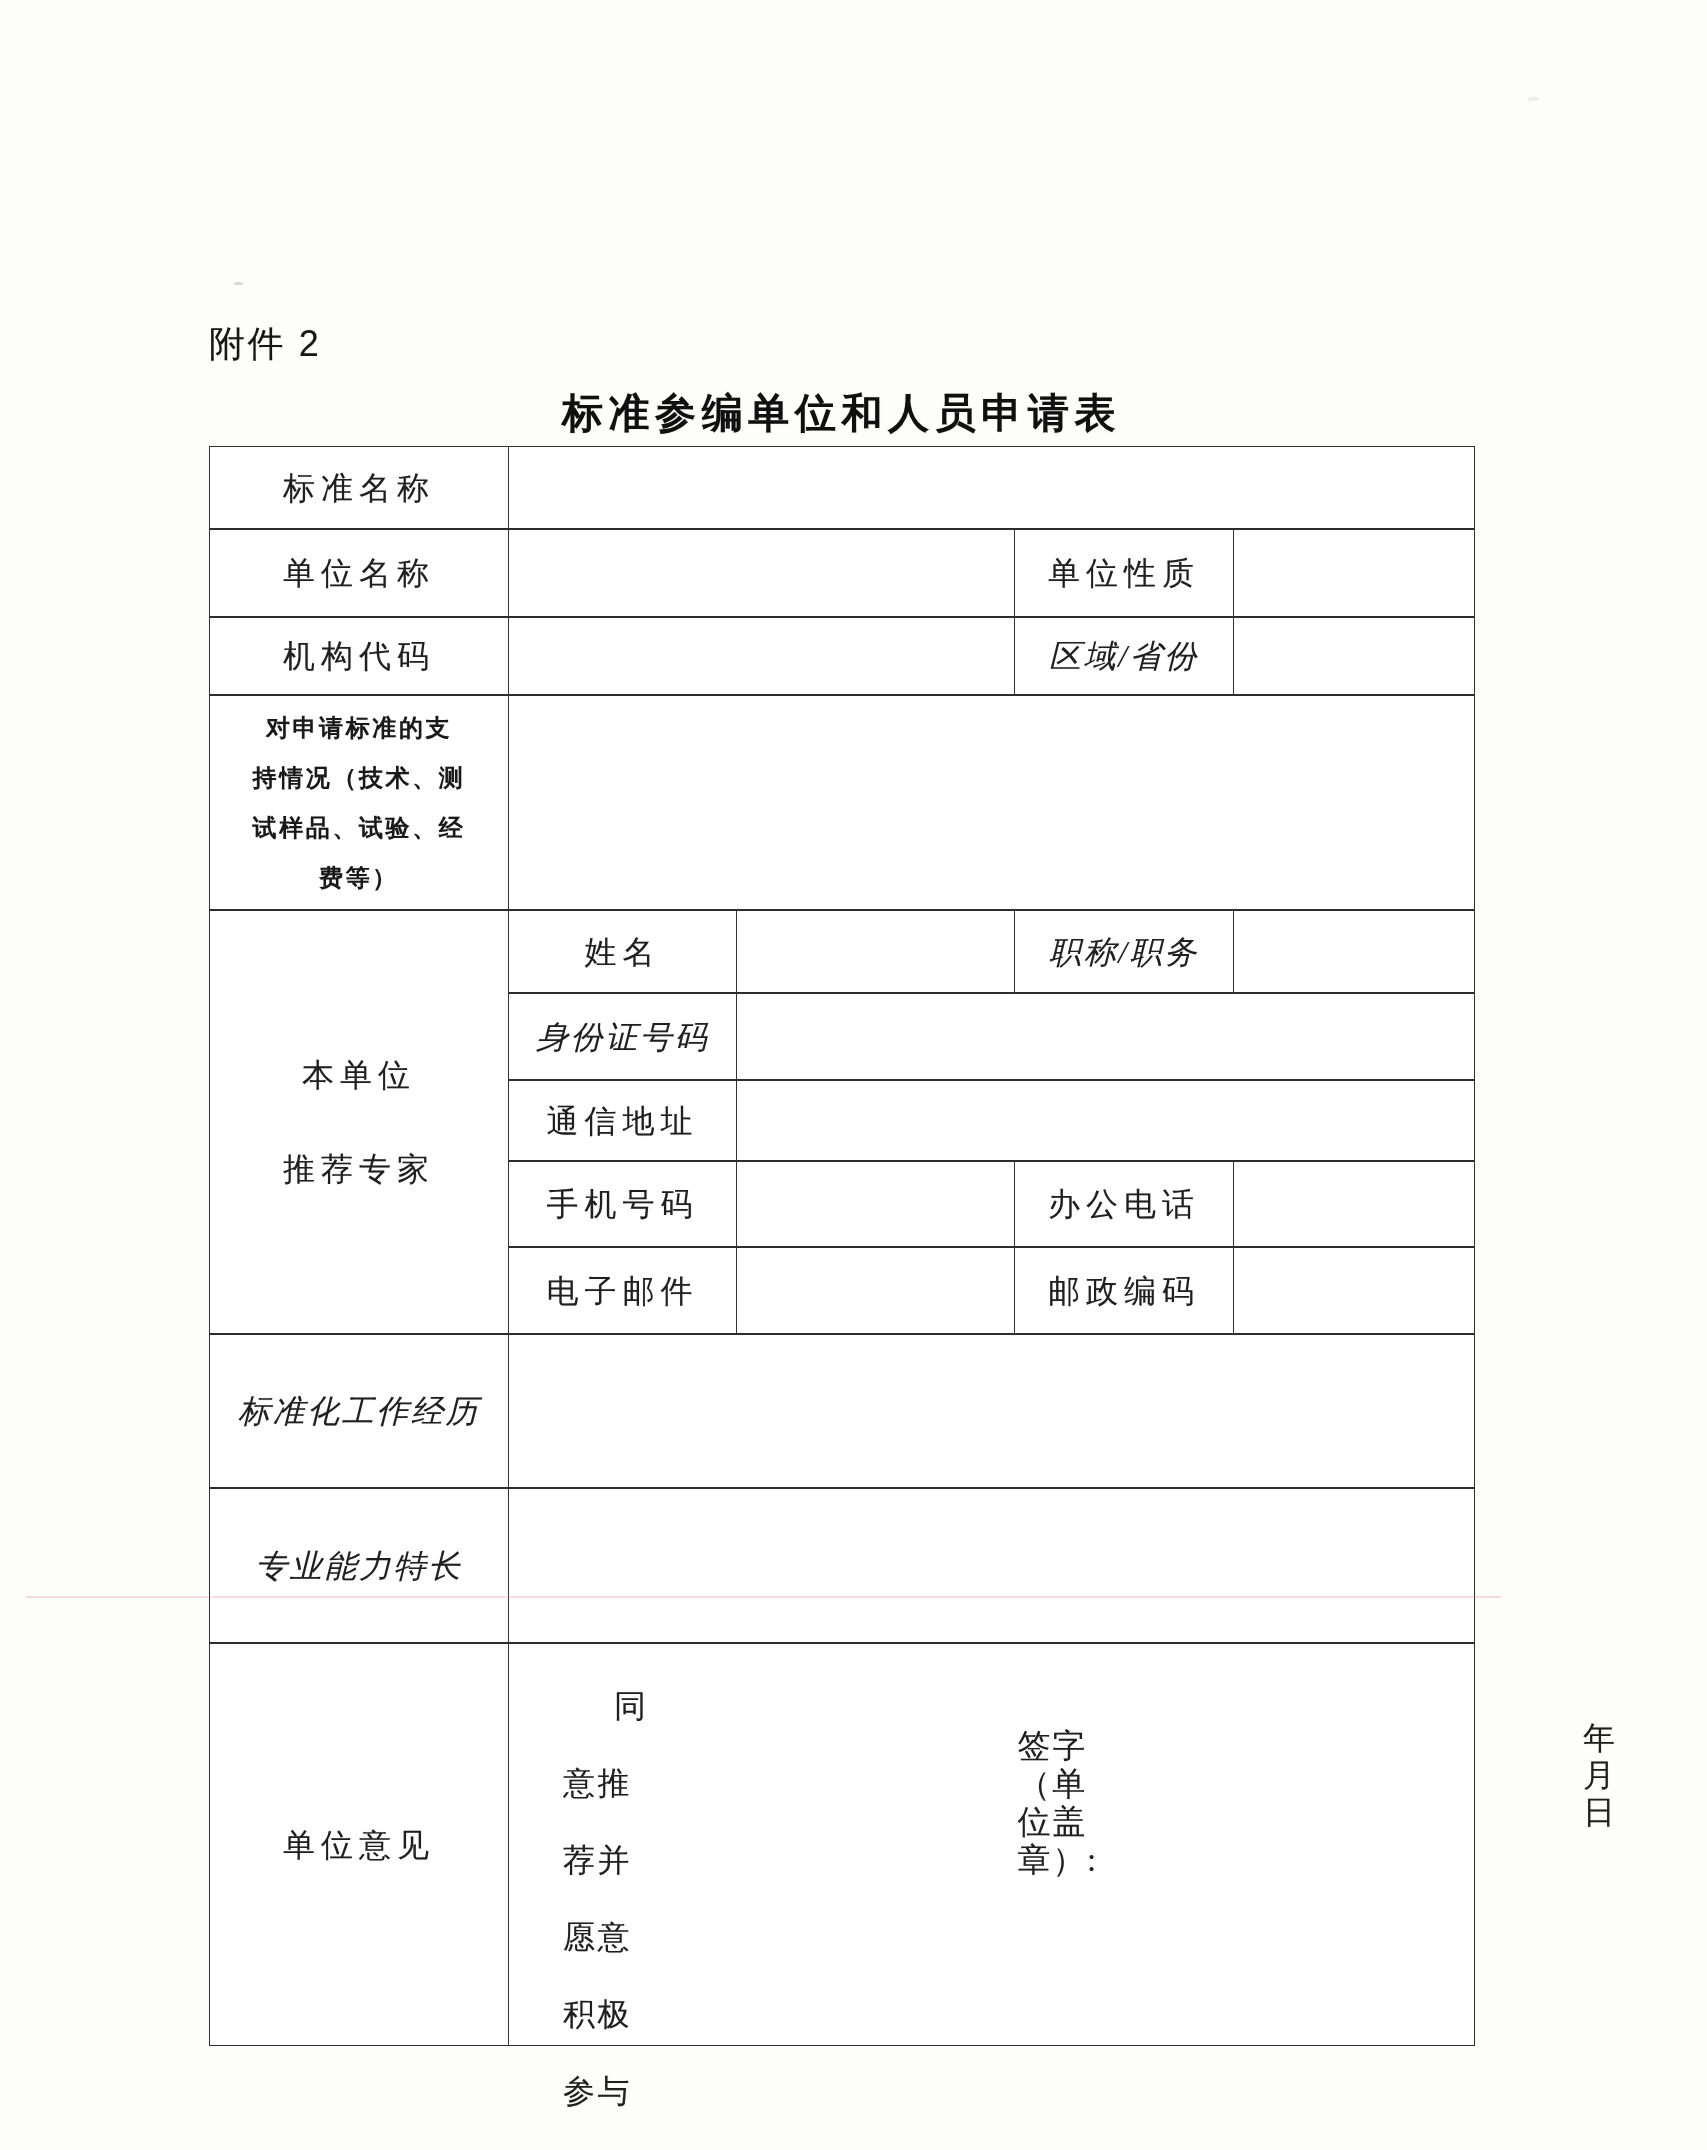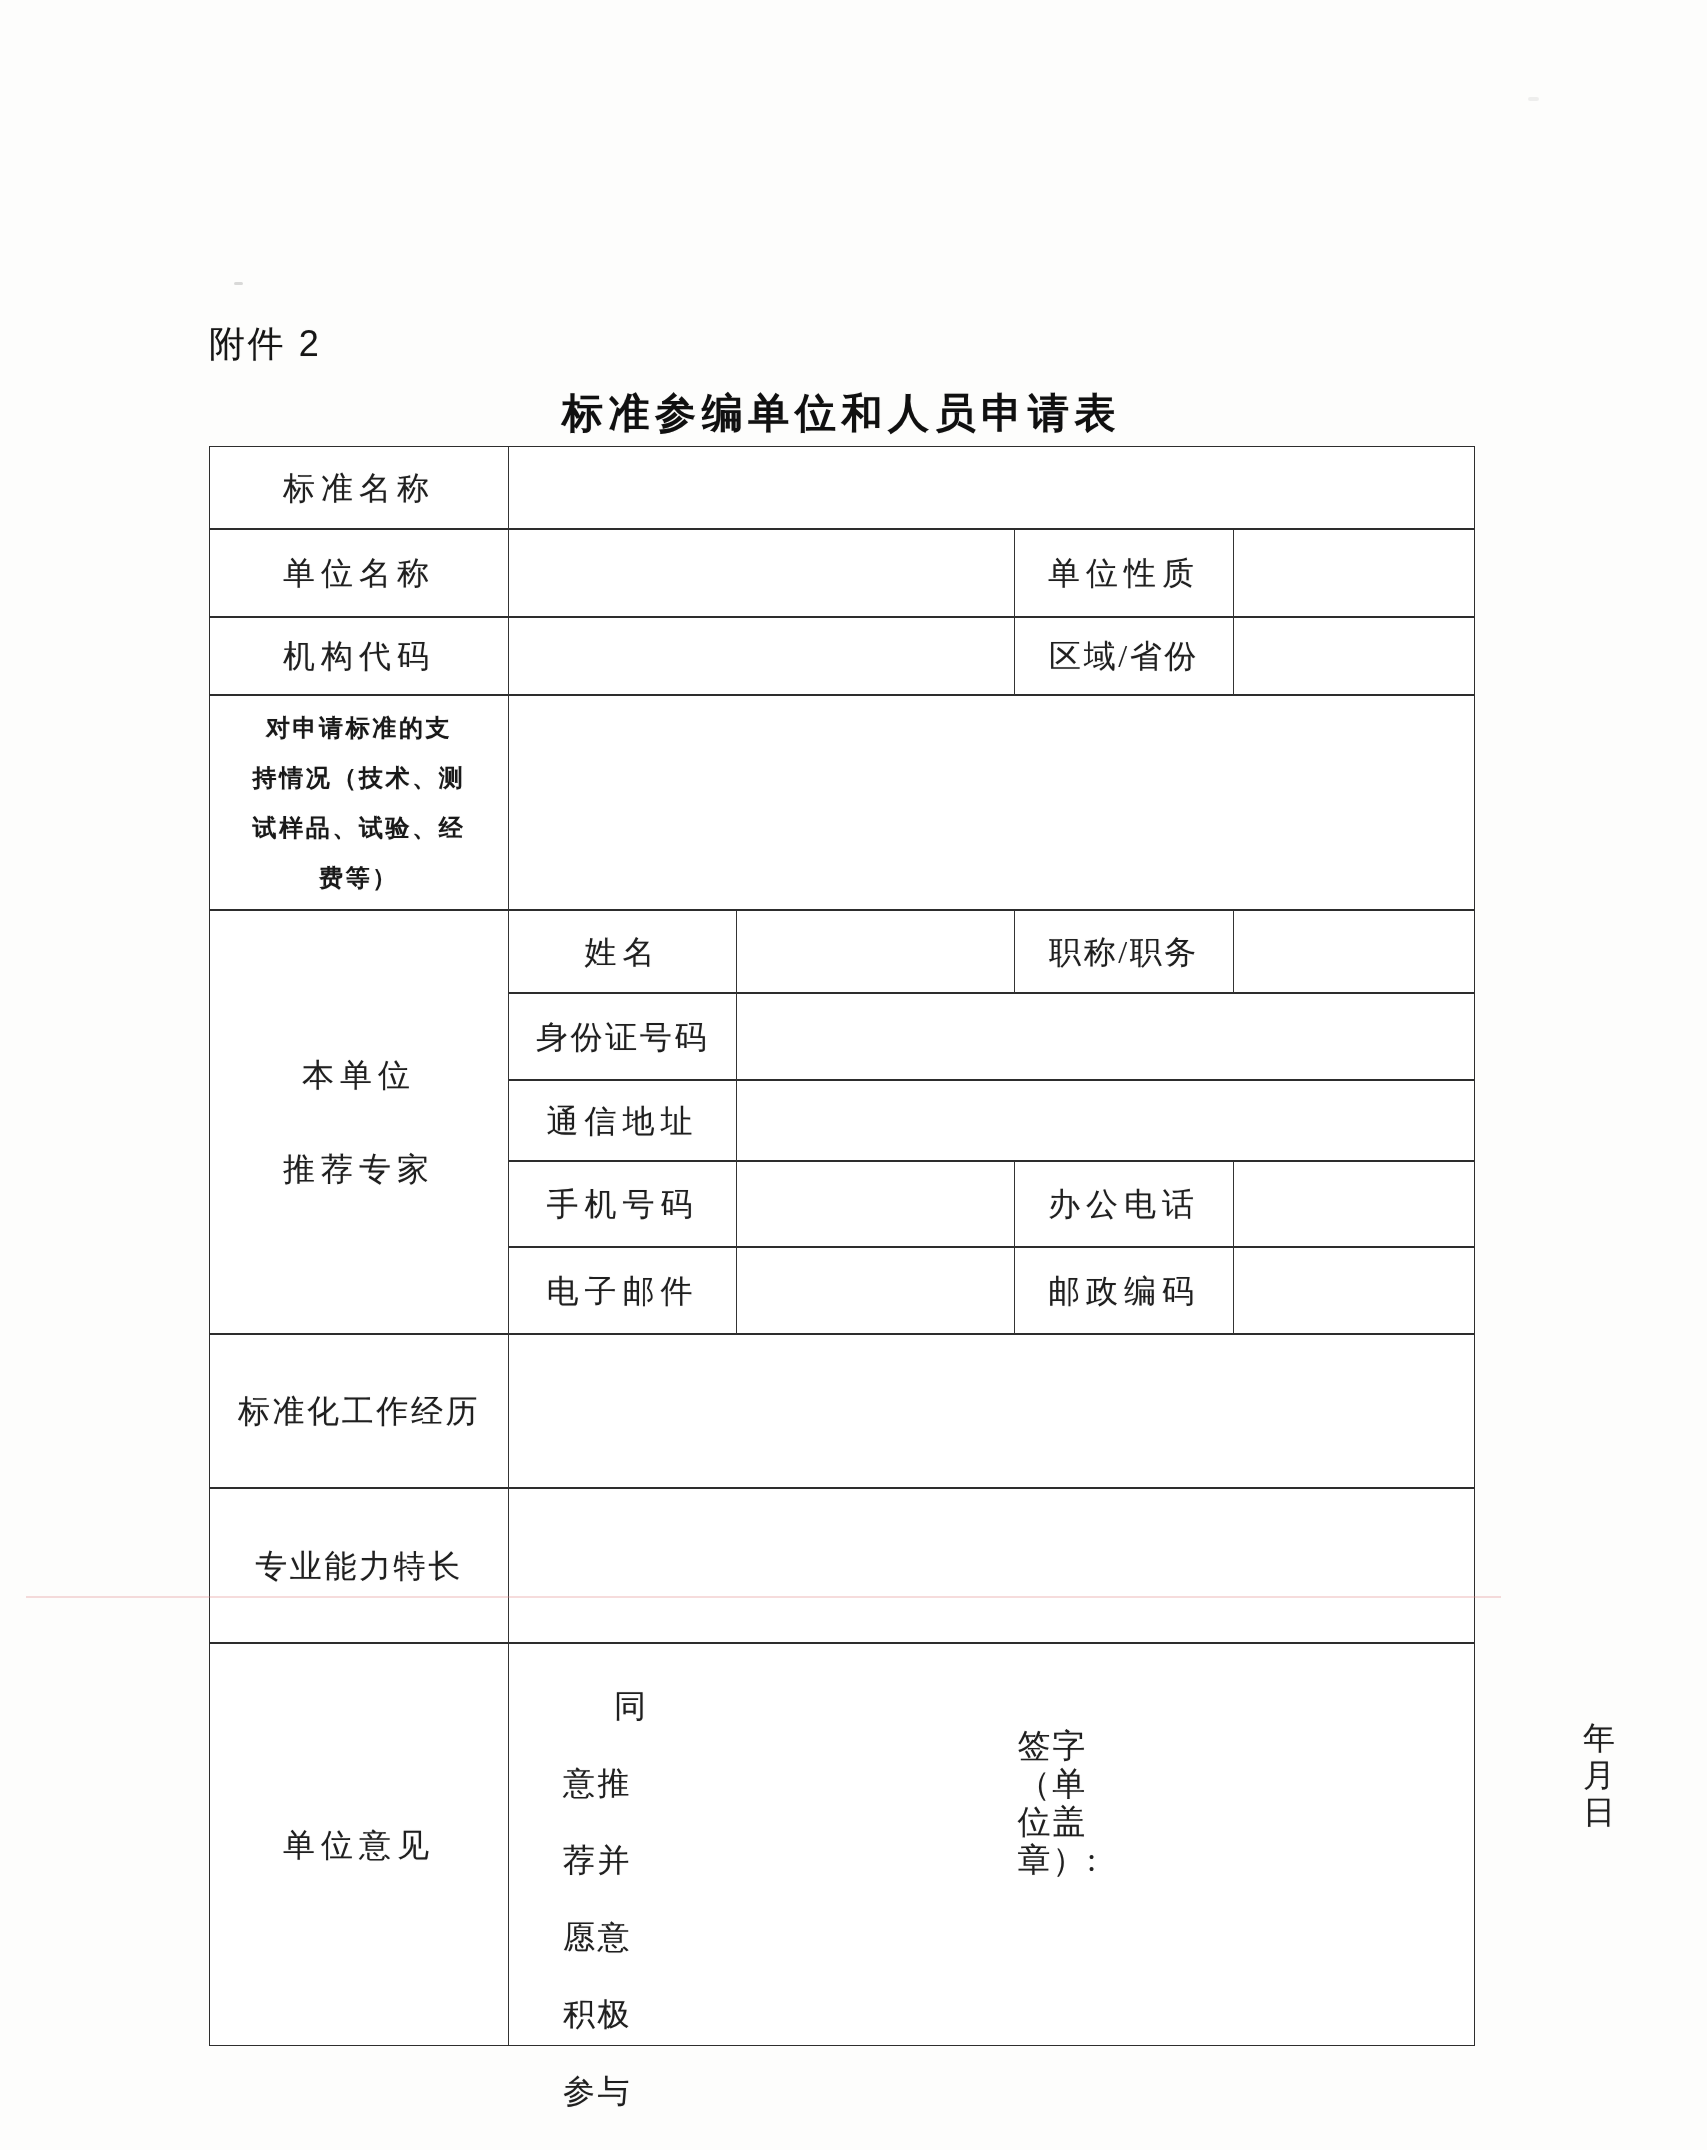--- a/index.html
+++ b/index.html
@@ -16,21 +16,21 @@
   .tbl{position:absolute;left:209px;top:446px;display:grid;background:#fff;
        grid-template-columns:299px 228px 278px 219px 240px;
        grid-template-rows:83px 88px 78px 215px 83px 87px 81px 86px 87px 154px 155px 401px;
        border:1.7px solid #2e2e2e;}
   .cell{border-right:1.3px solid #343434;border-bottom:2.2px solid #2d2d2d;
         display:flex;align-items:center;justify-content:center;text-align:center;
         font-size:32px;line-height:48px;letter-spacing:6px;color:#1f1f1f;
         white-space:pre-line;text-shadow:0 0 0.9px rgba(50,50,50,.3);}
   .no-r{border-right:none;}
   .no-b{border-bottom:none;}
-  .tight{letter-spacing:2.6px;}
+  .tight{letter-spacing:2.6px;font-style:italic;}
   .support{font-family:"Liberation Sans","DejaVu Sans",sans-serif;font-weight:600;
            font-size:24px;line-height:50px;letter-spacing:2.6px;color:#191919;}
   .experts{line-height:47px;}
   
   .r1c1{grid-area:1/1/2/2}.r1v{grid-area:1/2/2/6}
   .r2c1{grid-area:2/1/3/2}.r2v{grid-area:2/2/3/4}.r2c4{grid-area:2/4/3/5}.r2v2{grid-area:2/5/3/6}
   .r3c1{grid-area:3/1/4/2}.r3v{grid-area:3/2/4/4}.r3c4{grid-area:3/4/4/5}.r3v2{grid-area:3/5/4/6}
   .r4c1{grid-area:4/1/5/2}.r4v{grid-area:4/2/5/6}
   .rec1{grid-area:5/1/10/2}
   .r5c2{grid-area:5/2/6/3}.r5v{grid-area:5/3/6/4}.r5c4{grid-area:5/4/6/5}.r5v2{grid-area:5/5/6/6}

